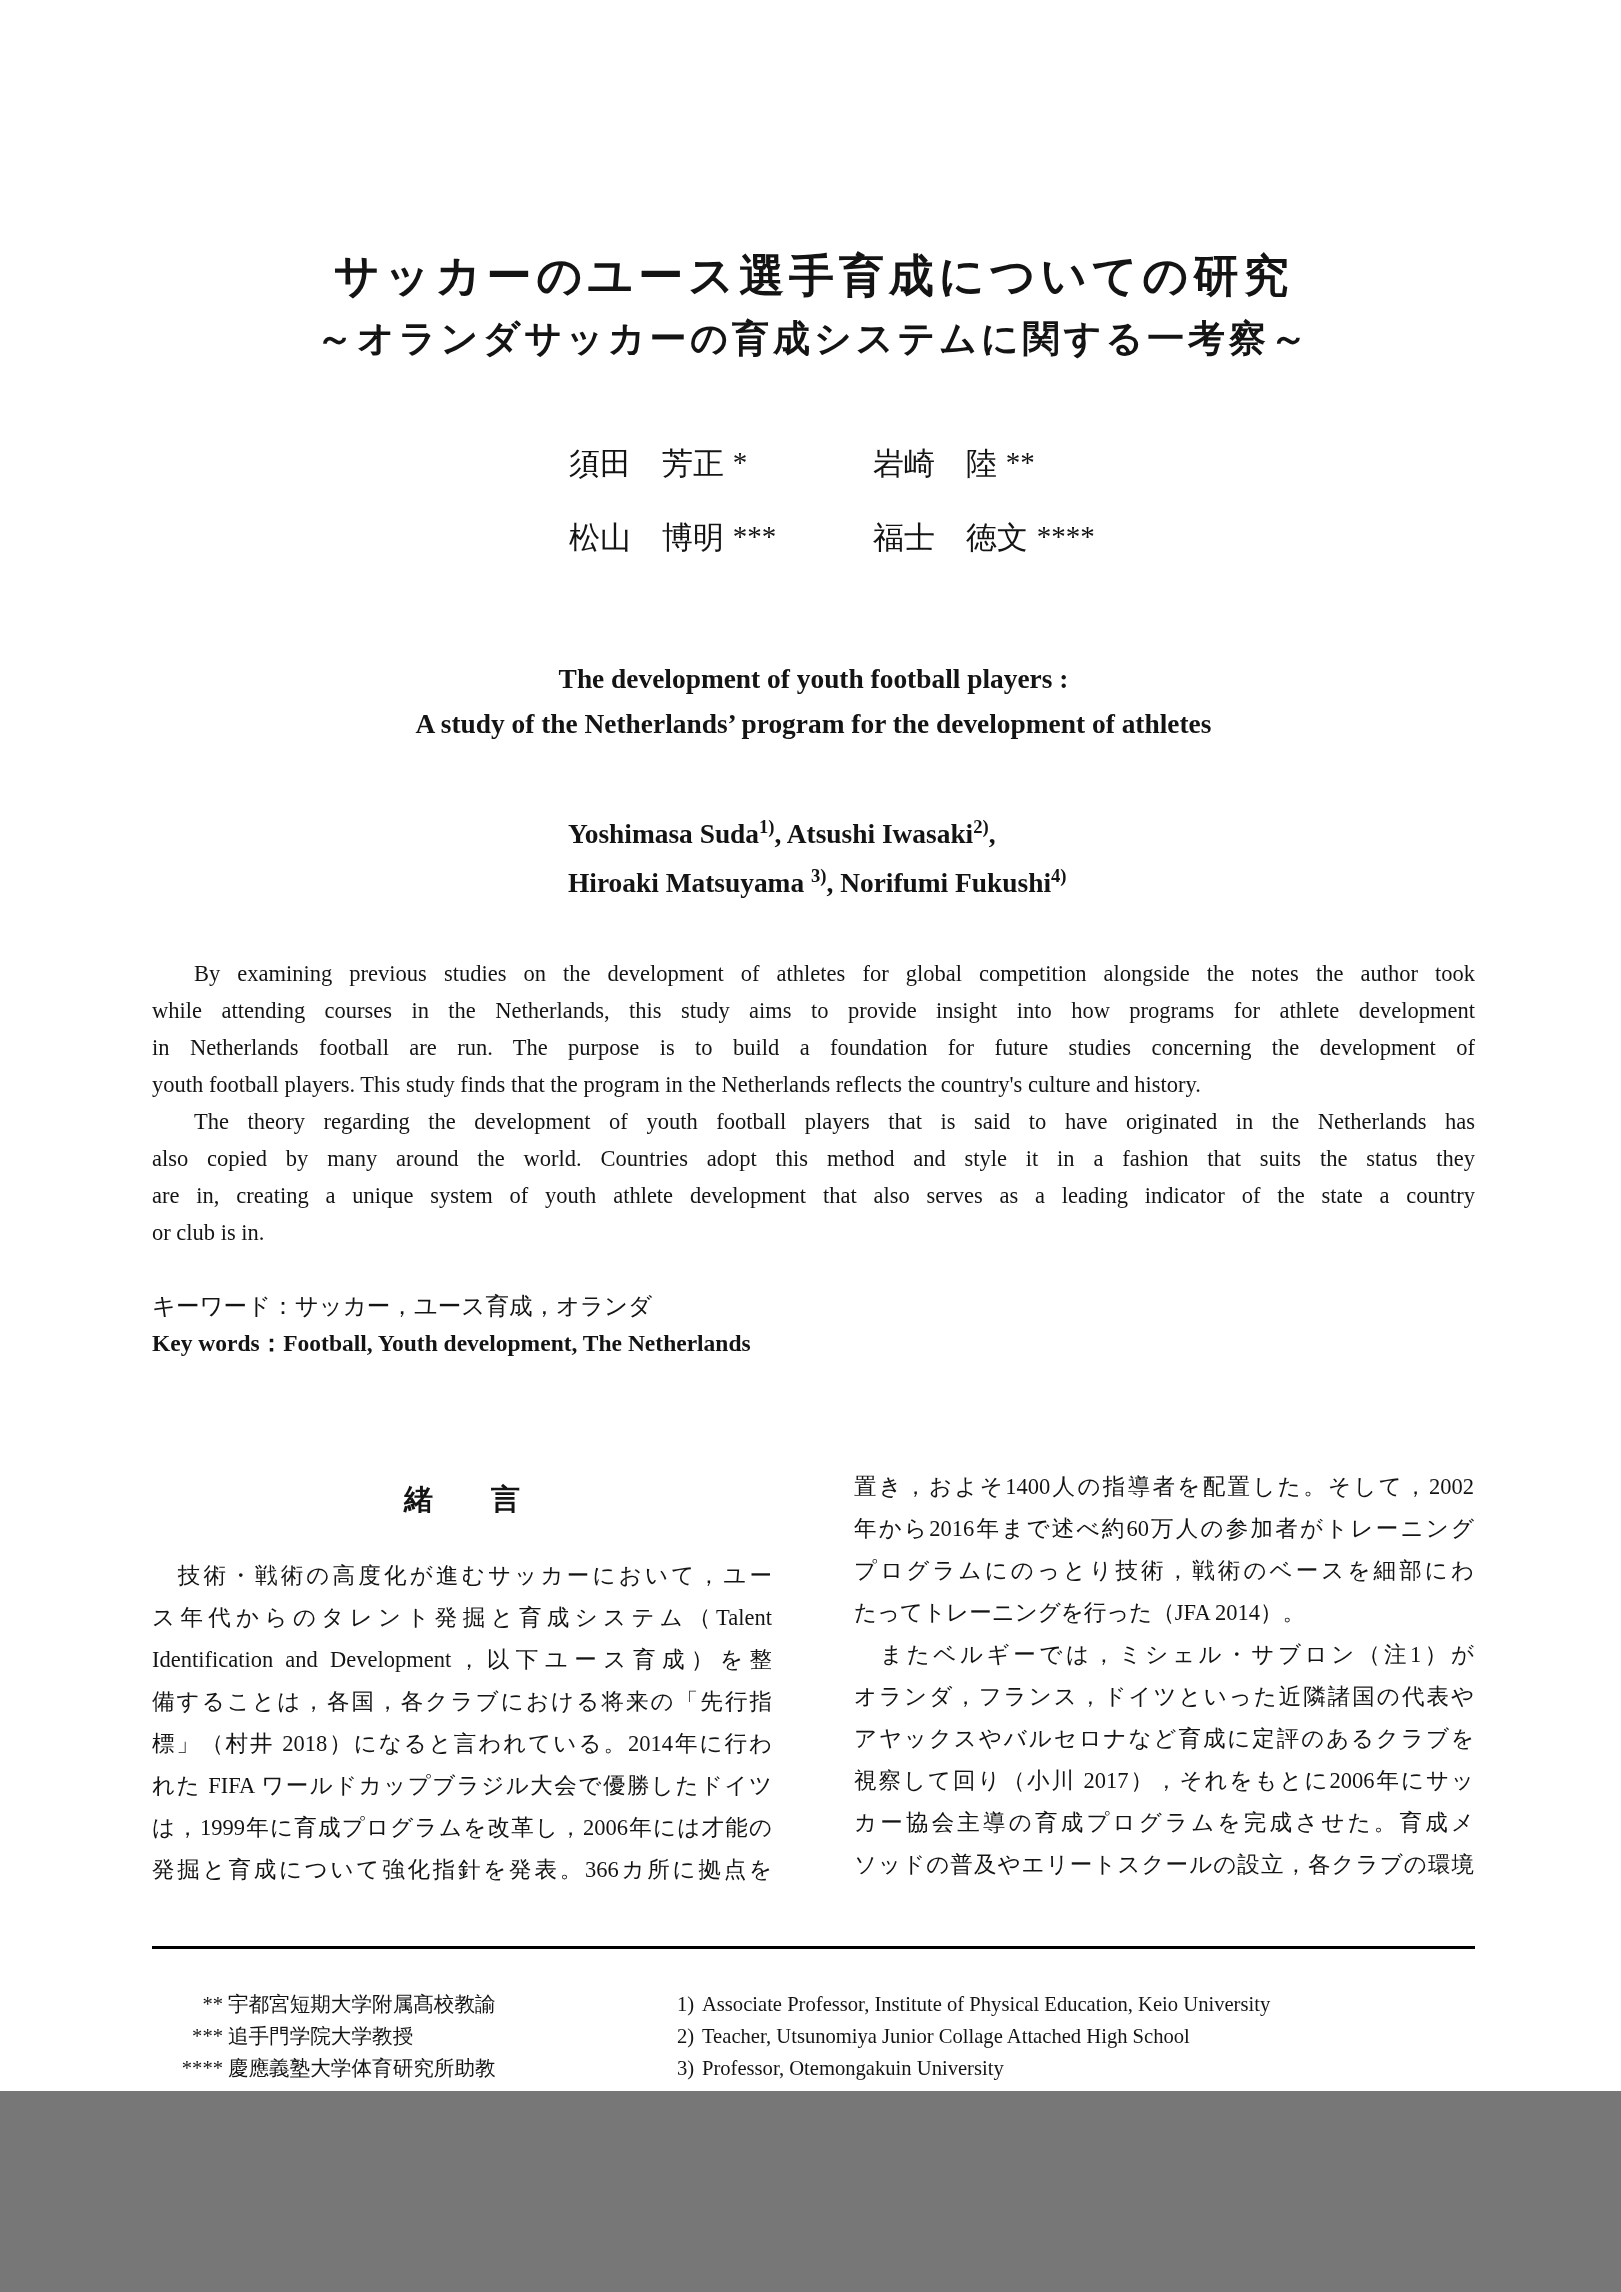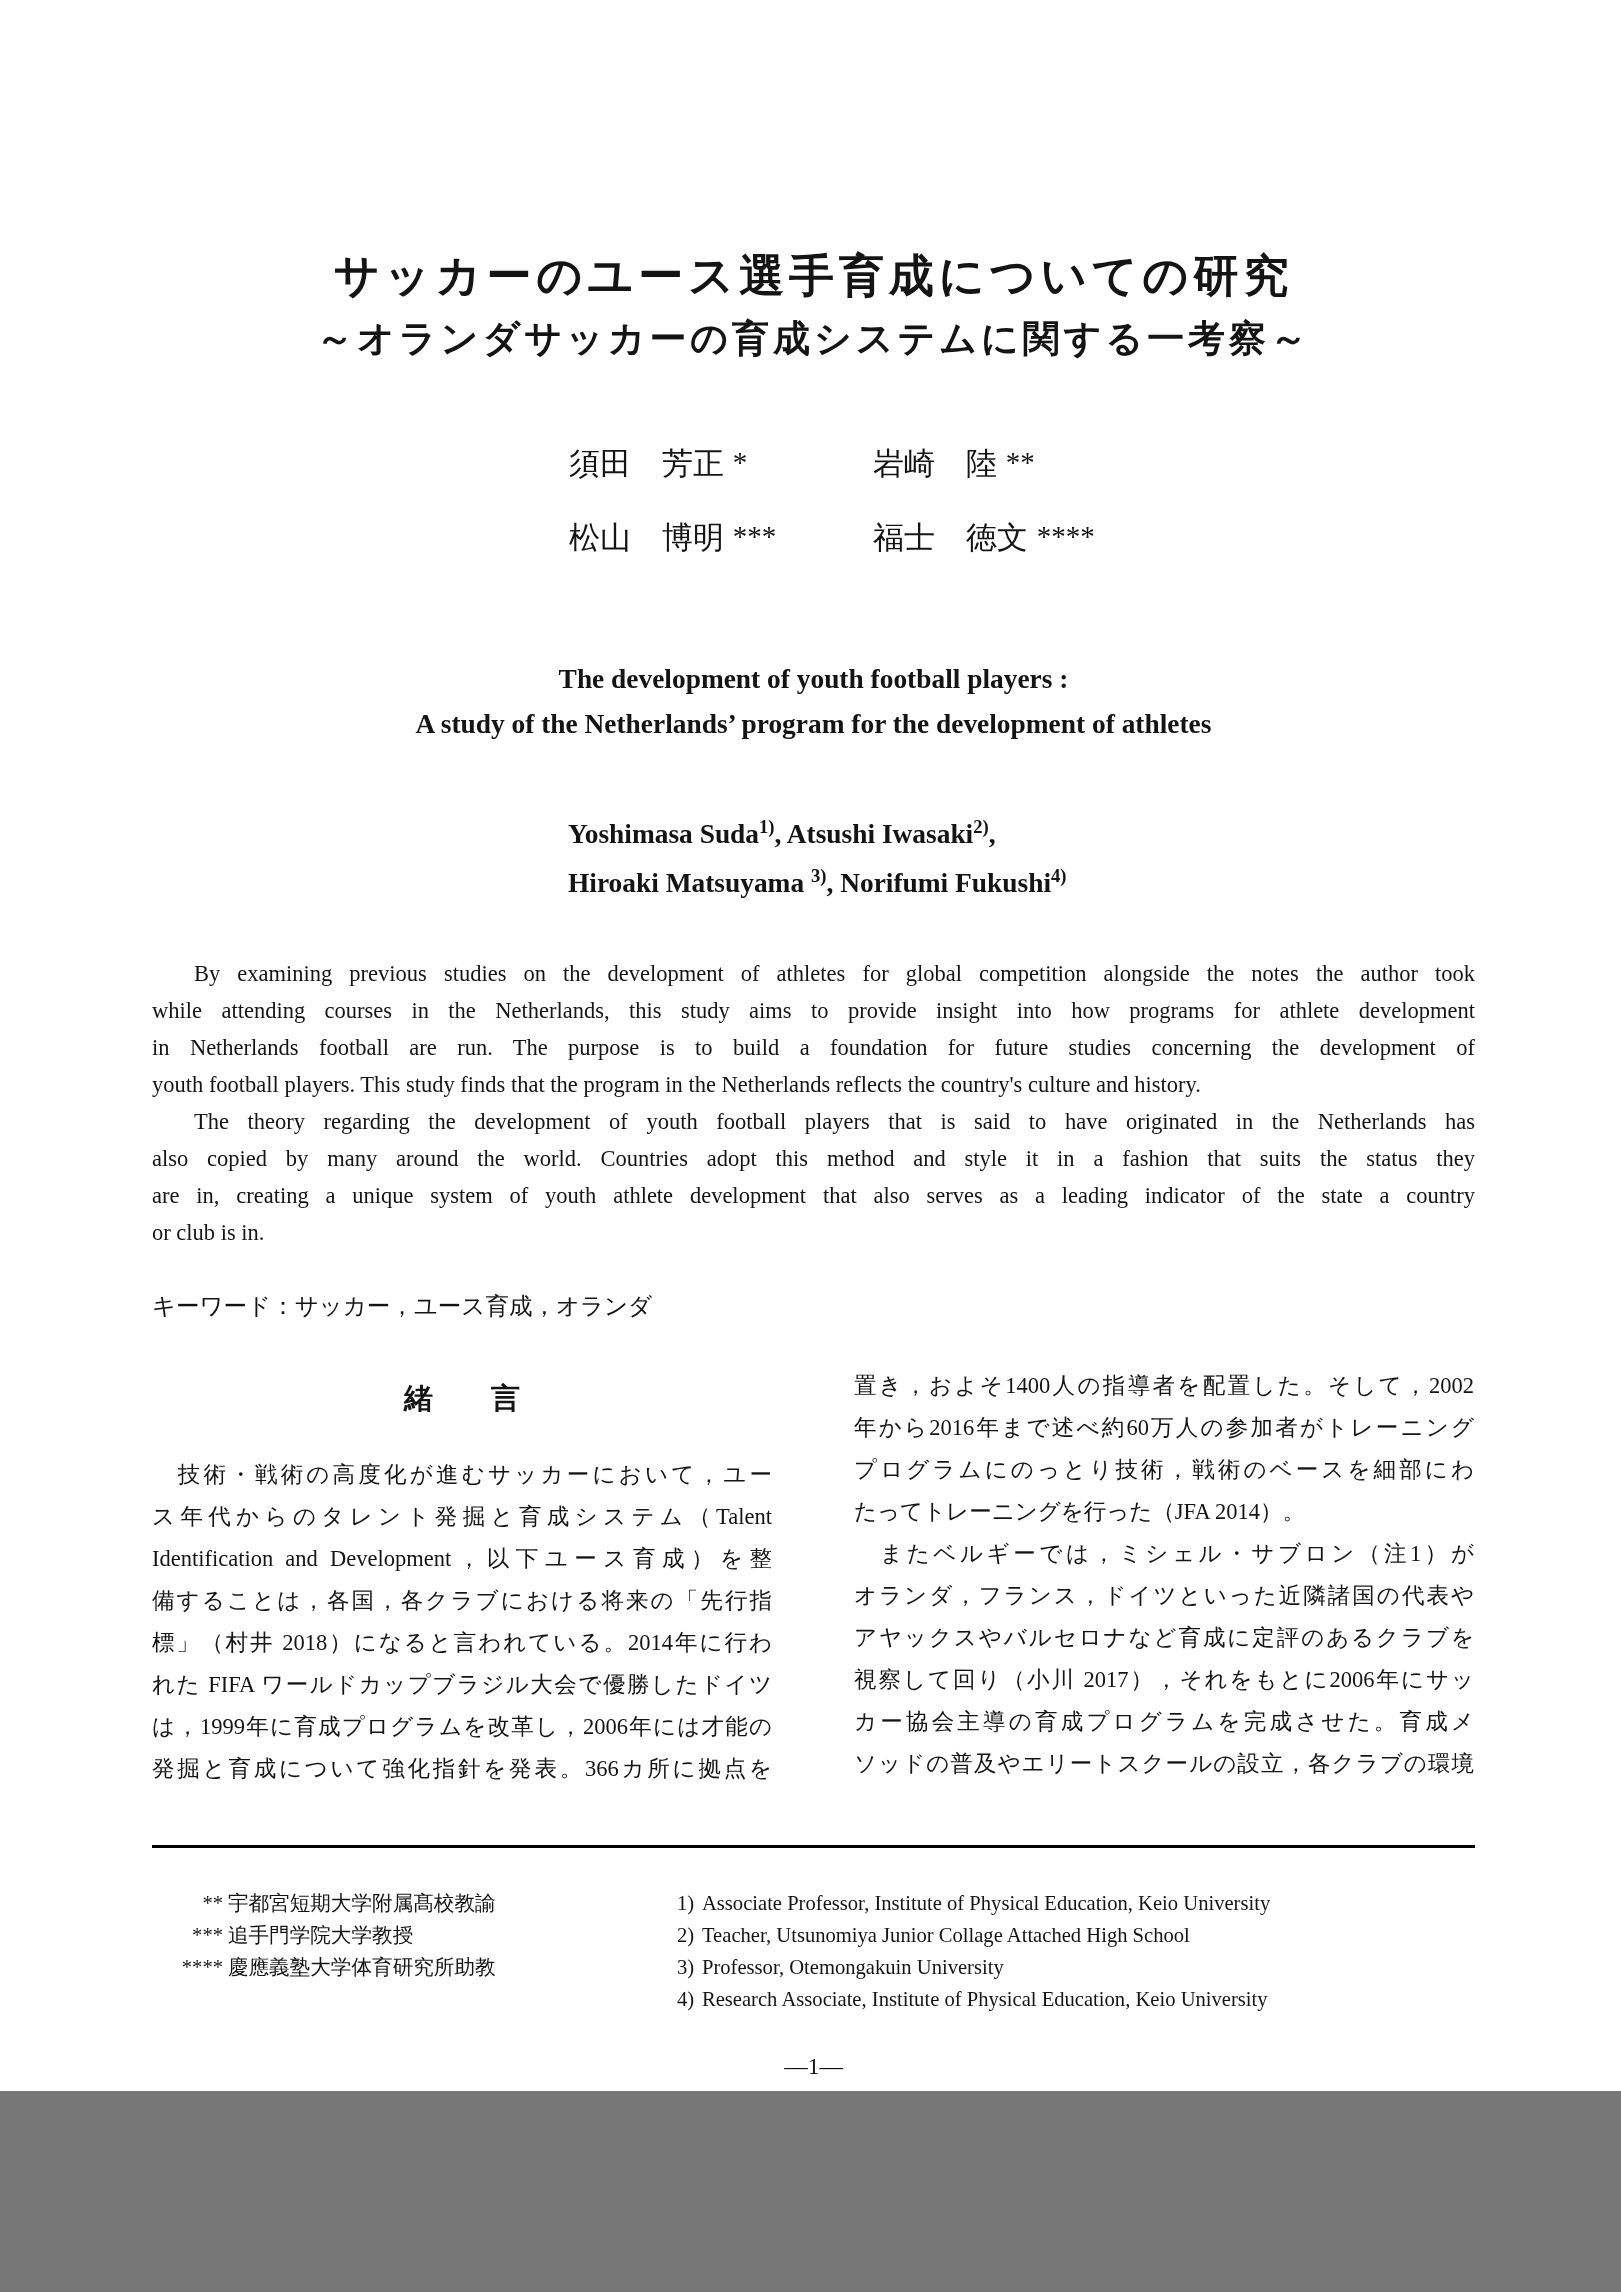--- a/index.html
+++ b/index.html
@@ -44,21 +44,21 @@
   .authors-en sup{font-size:18.6px;line-height:0;}
   
   .abstract{margin:47px 0 0 0;font-size:22.5px;line-height:37px;}
   .jl{text-align:justify;text-align-last:justify;}
   .indent{text-indent:42px;}
   
   .keywords{margin:37px 0 0 0;font-size:23.5px;line-height:37px;}
   .kw-en{font-weight:bold;}
   
   .columns{
-    margin:40px 0 0 0;
+    margin:104px 0 0 0;
     display:flex;
     column-gap:82px;
   }
   .col{width:620px;font-size:22.5px;line-height:42px;}
   .col-heading{
     margin:11.8px 0 35px 0;
     font-size:29px;font-weight:bold;
     text-align:center;line-height:42px;
   }
   
@@ -102,20 +102,21 @@
     <div class="jl">in Netherlands football are run. The purpose is to build a foundation for future studies concerning the development of</div>
     <div>youth football players. This study finds that the program in the Netherlands reflects the country's culture and history.</div>
     <div class="jl indent">The theory regarding the development of youth football players that is said to have originated in the Netherlands has</div>
     <div class="jl">also copied by many around the world. Countries adopt this method and style it in a fashion that suits the status they</div>
     <div class="jl">are in, creating a unique system of youth athlete development that also serves as a leading indicator of the state a country</div>
     <div>or club is in.</div>
   </section>
 
   <section class="keywords">
     <div>キーワード：サッカー，ユース育成，オランダ</div>
+    <div class="kw-en">Key words：Football,  Youth development,  The Netherlands</div>
   </section>
 
   <section class="columns">
     <div class="col">
       <h3 class="col-heading">緒　　言</h3>
       <div class="jl">　技術・戦術の高度化が進むサッカーにおいて，ユー</div>
       <div class="jl">ス年代からのタレント発掘と育成システム（Talent</div>
       <div class="jl">Identification and Development，以下ユース育成）を整</div>
       <div class="jl">備することは，各国，各クラブにおける将来の「先行指</div>
       <div class="jl">標」（村井 2018）になると言われている。2014年に行わ</div>

